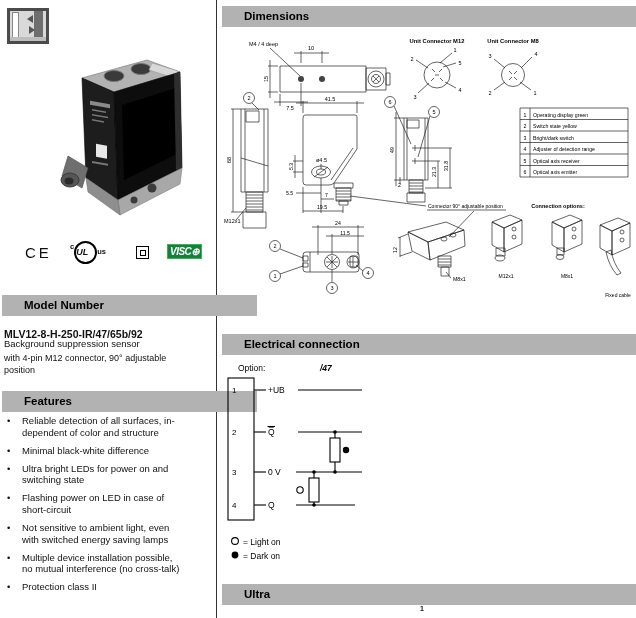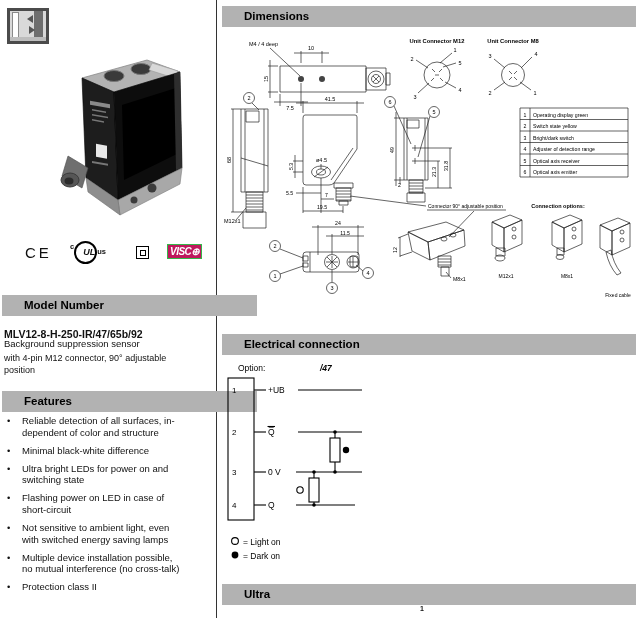--- a/index.html
+++ b/index.html
@@ -23,26 +23,26 @@
               border-top:4px solid transparent;border-bottom:4px solid transparent;border-left:6px solid #555}
 
   .photo{position:absolute;left:52px;top:50px;width:152px;height:188px}
 
   
   .certs{position:absolute;left:0;top:238px;width:216px;height:32px}
   .ce{position:absolute;left:25px;top:6px;font-size:15px;font-weight:400;letter-spacing:3px}
   .ulmark{position:absolute;left:70px;top:3px}
   .ul-c{font-size:7.5px;font-weight:bold;vertical-align:6px}
   .ul-circ{display:inline-block;width:19px;height:19px;border:2px solid #000;border-radius:50%;
-           font-size:9px;font-weight:bold;font-style:italic;text-align:right;line-height:18px}
+           font-size:9px;font-weight:bold;font-style:italic;text-align:left;line-height:18px}
   .ul-us{font-size:7.5px;font-weight:bold;vertical-align:1px}
   .sq{position:absolute;left:136px;top:8px;width:11px;height:11px;border:1.6px solid #000;
       display:flex;align-items:center;justify-content:center}
   .sq-inner{width:4px;height:4px;border:1.2px solid #000}
-  .visco{position:absolute;left:167px;top:6px;background:#be185d;border:1.5px solid #35b54a;color:#fff;
+  .visco{position:absolute;left:167px;top:6px;background:#15803d;border:1.5px solid #35b54a;color:#fff;
          font-weight:bold;font-style:italic;font-size:10px;height:13px;line-height:13px;padding:0 2px;
          letter-spacing:-0.5px}
 
   .model-no{position:absolute;left:4px;top:328px;font-size:10.5px;font-weight:bold}
   .desc{position:absolute;left:4px;top:338px;font-size:9.5px}
   .subdesc{position:absolute;left:4px;top:352px;font-size:9px;line-height:1.35;white-space:pre-line;width:206px}
 
   .features-list{position:absolute;left:4px;top:415px;width:211px;list-style:none;margin:0;padding:0}
   .feat{display:flex;margin-bottom:6.5px;font-size:9.5px;line-height:1.22}
   .feat .b{width:15px;flex:none;padding-left:3px}

